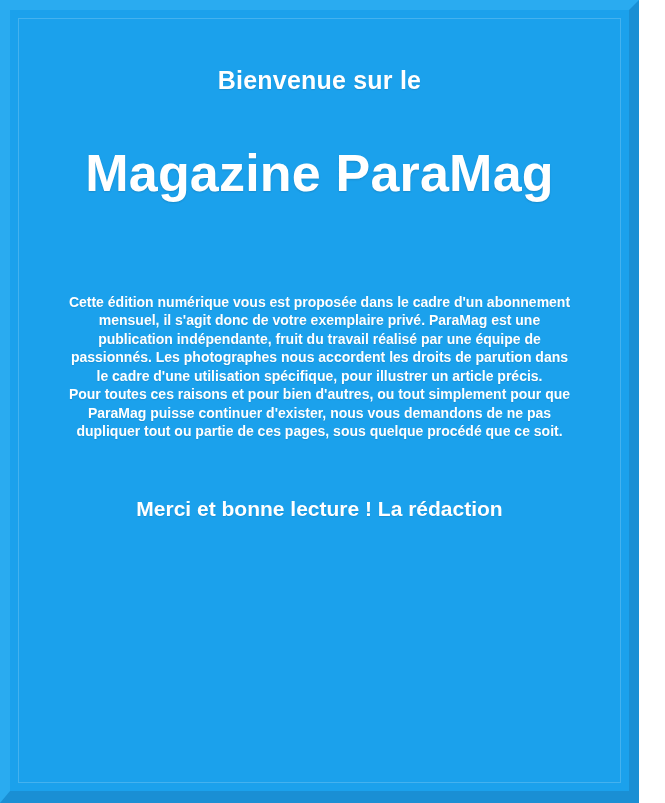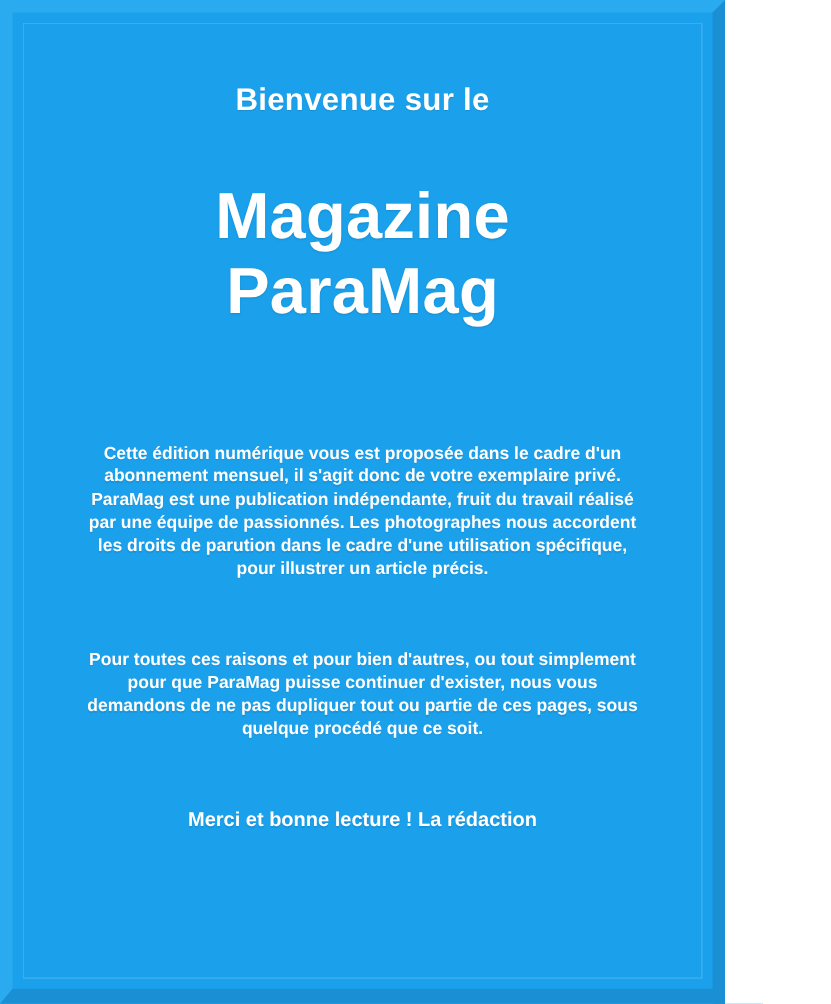--- a/index.html
+++ b/index.html
@@ -10,21 +10,21 @@
     width: 665px;
     height: 803px;
     background: #ffffff;
     font-family: "Liberation Sans", sans-serif;
     overflow: hidden;
   }
   #splash-panel {
     position: absolute;
     left: 0;
     top: 0;
-    width: 580px;
+    width: 639px;
     height: 803px;
     background: #1ba1ec;
     box-sizing: border-box;
     border-top: 10px solid #2aabf0;
     border-left: 10px solid #2aabf0;
     border-right: 10px solid #1a8fd4;
     border-bottom: 12px solid #1a8fd4;
   }
   #splash-inner {
     position: absolute;
@@ -60,26 +60,25 @@
     font-weight: bold;
     line-height: 1.32;
     margin: 0;
     text-shadow: 0 1px 1px rgba(0,0,0,0.10);
   }
   #paragraph-one {
     margin-top: 90px;
     padding: 0 6px;
   }
   #paragraph-two {
-    margin-top: 54px;
     padding: 0 8px;
   }
   #closing-line {
     margin-top: 56px;
-    font-size: 16px;
+    font-size: 21px;
     font-weight: bold;
     text-shadow: 0 1px 1px rgba(0,0,0,0.10);
   }
 </style>
 </head>
 <body>
 
 <div id="splash-panel">
   <div id="splash-inner">
     <p class="welcome-line">Bienvenue sur le</p>

